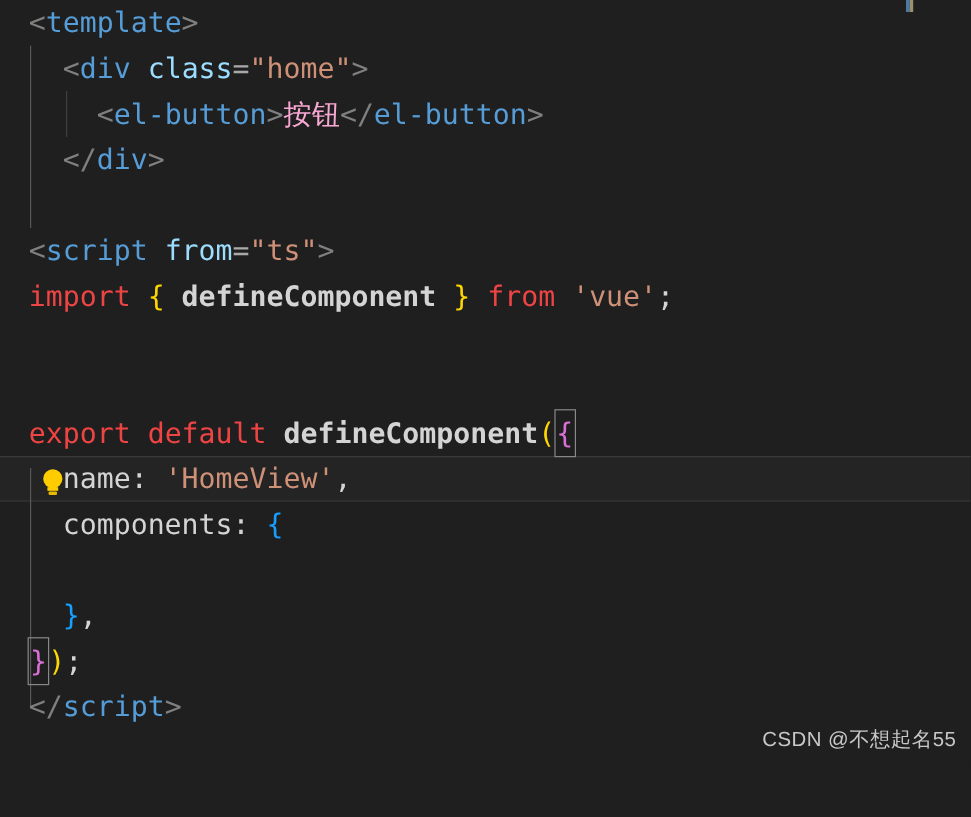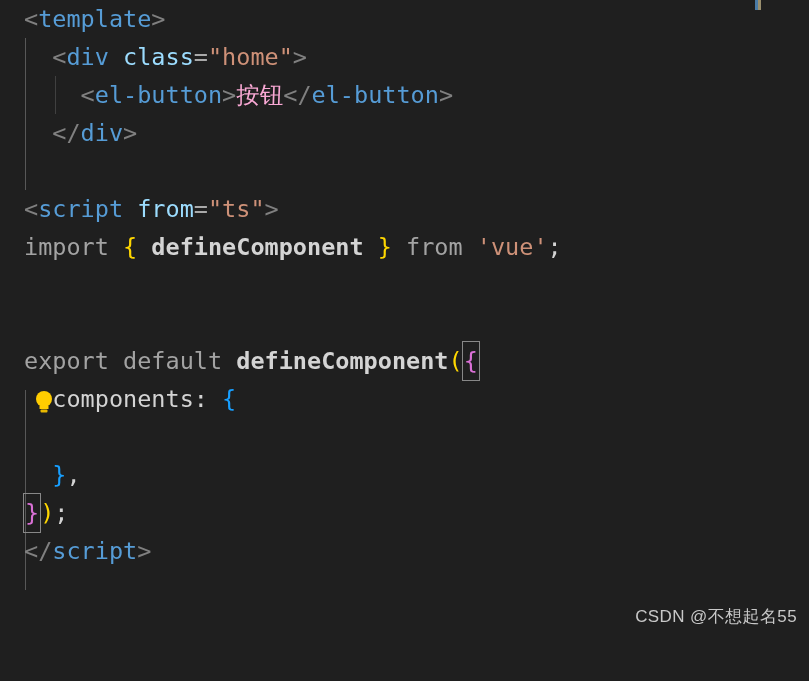--- a/index.html
+++ b/index.html
@@ -79,21 +79,21 @@
     background: #585858;
   }
 
   
   .t-punct    { color: #808080; }      
   .t-tag      { color: #569cd6; }      
   .t-attr     { color: #9cdcfe; }      
   .t-eq       { color: #a9a9a9; }
   .t-string   { color: #ce9178; }      
   .t-text     { color: #f9a8d4; }      
-  .t-kw       { color: #a3a3a3; }      
+  .t-kw       { color: #ef4444; }      
   .t-ident    { color: #d4d4d4; font-weight: bold; }      
   .t-prop     { color: #d4d4d4; }
   .t-br-yellow{ color: #ffd700; }
   .t-br-pink  { color: #da70d6; }
   .t-br-blue  { color: #179fff; }
   .t-plain    { color: #d4d4d4; }
 
   
   .br-match {
     position: relative;
@@ -144,20 +144,21 @@
       <div class="line"><span class="txt"><span class="t-punct">&lt;</span><span class="t-tag">template</span><span class="t-punct">&gt;</span></span></div>
       <div class="line"><span class="txt"><span class="t-plain">  </span><span class="t-punct">&lt;</span><span class="t-tag">div</span><span class="t-plain"> </span><span class="t-attr">class</span><span class="t-eq">=</span><span class="t-string">"home"</span><span class="t-punct">&gt;</span></span></div>
       <div class="line"><span class="txt"><span class="t-plain">    </span><span class="t-punct">&lt;</span><span class="t-tag">el-button</span><span class="t-punct">&gt;</span><span class="t-text">按钮</span><span class="t-punct">&lt;/</span><span class="t-tag">el-button</span><span class="t-punct">&gt;</span></span></div>
       <div class="line"><span class="txt"><span class="t-plain">  </span><span class="t-punct">&lt;/</span><span class="t-tag">div</span><span class="t-punct">&gt;</span></span></div>
       <div class="line"><span class="txt"></span></div>
       <div class="line"><span class="txt"><span class="t-punct">&lt;</span><span class="t-tag">script</span><span class="t-plain"> </span><span class="t-attr">from</span><span class="t-eq">=</span><span class="t-string">"ts"</span><span class="t-punct">&gt;</span></span></div>
       <div class="line"><span class="txt"><span class="t-kw">import</span><span class="t-plain"> </span><span class="t-br-yellow">{</span><span class="t-ident"> defineComponent </span><span class="t-br-yellow">}</span><span class="t-plain"> </span><span class="t-kw">from</span><span class="t-plain"> </span><span class="t-string">'vue'</span><span class="t-plain">;</span></span></div>
       <div class="line"><span class="txt"></span></div>
       <div class="line"><span class="txt"></span></div>
       <div class="line"><span class="txt"><span class="t-kw">export</span><span class="t-plain"> </span><span class="t-kw">default</span><span class="t-plain"> </span><span class="t-ident">defineComponent</span><span class="t-br-yellow">(</span><span class="t-br-pink br-match">{</span></span></div>
+      <div class="line current"><span class="txt"><span class="t-plain">  </span><span class="t-prop">name</span><span class="t-plain">: </span><span class="t-string">'HomeView'</span><span class="t-plain">,</span></span></div>
       <div class="line"><span class="txt"><span class="t-plain">  </span><span class="t-prop">components</span><span class="t-plain">: </span><span class="t-br-blue">{</span></span></div>
       <div class="line"><span class="txt"></span></div>
       <div class="line"><span class="txt"><span class="t-plain">  </span><span class="t-br-blue">}</span><span class="t-plain">,</span></span></div>
       <div class="line"><span class="txt"><span class="t-br-pink br-match">}</span><span class="t-br-yellow">)</span><span class="t-plain">;</span></span></div>
       <div class="line"><span class="txt"><span class="t-punct">&lt;/</span><span class="t-tag">script</span><span class="t-punct">&gt;</span></span></div>
     </div>
 
   <div class="lightbulb">
     <svg viewBox="0 0 22 26" width="22" height="26" aria-hidden="true">
       <circle cx="11" cy="10" r="8" fill="#ffcc00"></circle>

